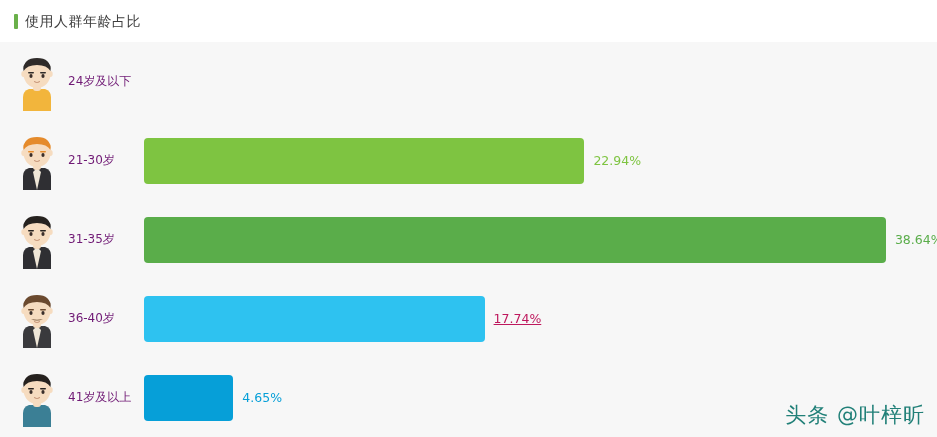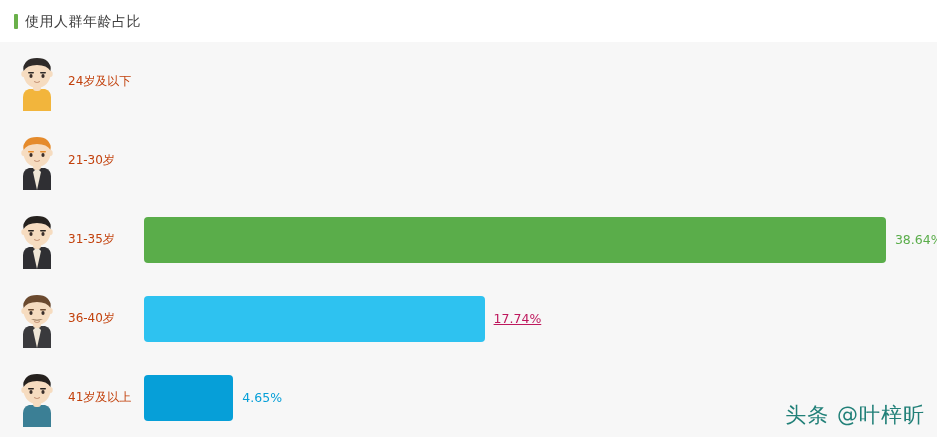--- a/index.html
+++ b/index.html
@@ -59,21 +59,21 @@
   .avatar {
     position: relative;
     width: 46px;
     height: 58px;
     margin-left: 14px;
     flex: 0 0 auto;
   }
   .avatar svg { display: block; }
   .cat-label {
     font-size: 12px;
-    color: #c2410c;
+    color: #701a75;
     margin-left: 8px;
     white-space: nowrap;
     width: 76px;
     flex: 0 0 auto;
   }
   .bar-wrap {
     position: relative;
     flex: 1 1 auto;
     height: 46px;
     display: flex;
@@ -160,20 +160,24 @@
       <rect x="14" y="19" width="6" height="1.6" rx="0.8" fill="#e58b2c"></rect>
       <rect x="26" y="19" width="6" height="1.6" rx="0.8" fill="#e58b2c"></rect>
 
       <ellipse cx="17" cy="23" rx="1.6" ry="2.1" fill="#3b2f2a"></ellipse>
       <ellipse cx="29" cy="23" rx="1.6" ry="2.1" fill="#3b2f2a"></ellipse>
 
       <path d="M20.5 28.5 Q23 30.5 25.5 28.5" stroke="#c99b7e" stroke-width="1.1" fill="none" stroke-linecap="round"></path>
     </svg>
         </div>
         <div class="cat-label">21-30岁</div>
+        <div class="bar-wrap">
+          <div class="bar" title="25-30岁 22.94%" style="width: 440.4px; background: rgb(126, 196, 65);"></div>
+          <div class="bar-value" style="color: rgb(126, 196, 65);">22.94%</div>
+        </div>
       </div>
       <div class="row">
         <div class="avatar">
     <svg width="46" height="58" viewBox="0 0 46 58">
 
       <path d="M9 58 L9 44 Q9 38 15 36 L31 36 Q37 38 37 44 L37 58 Z" fill="#2f2f33"></path>
       <path d="M23 36 L19 40 L23 58 L27 40 Z" fill="#efe7d8"></path>
 
       <rect x="19" y="31" width="8" height="7" rx="3" fill="#f6dcc0"></rect>
 

